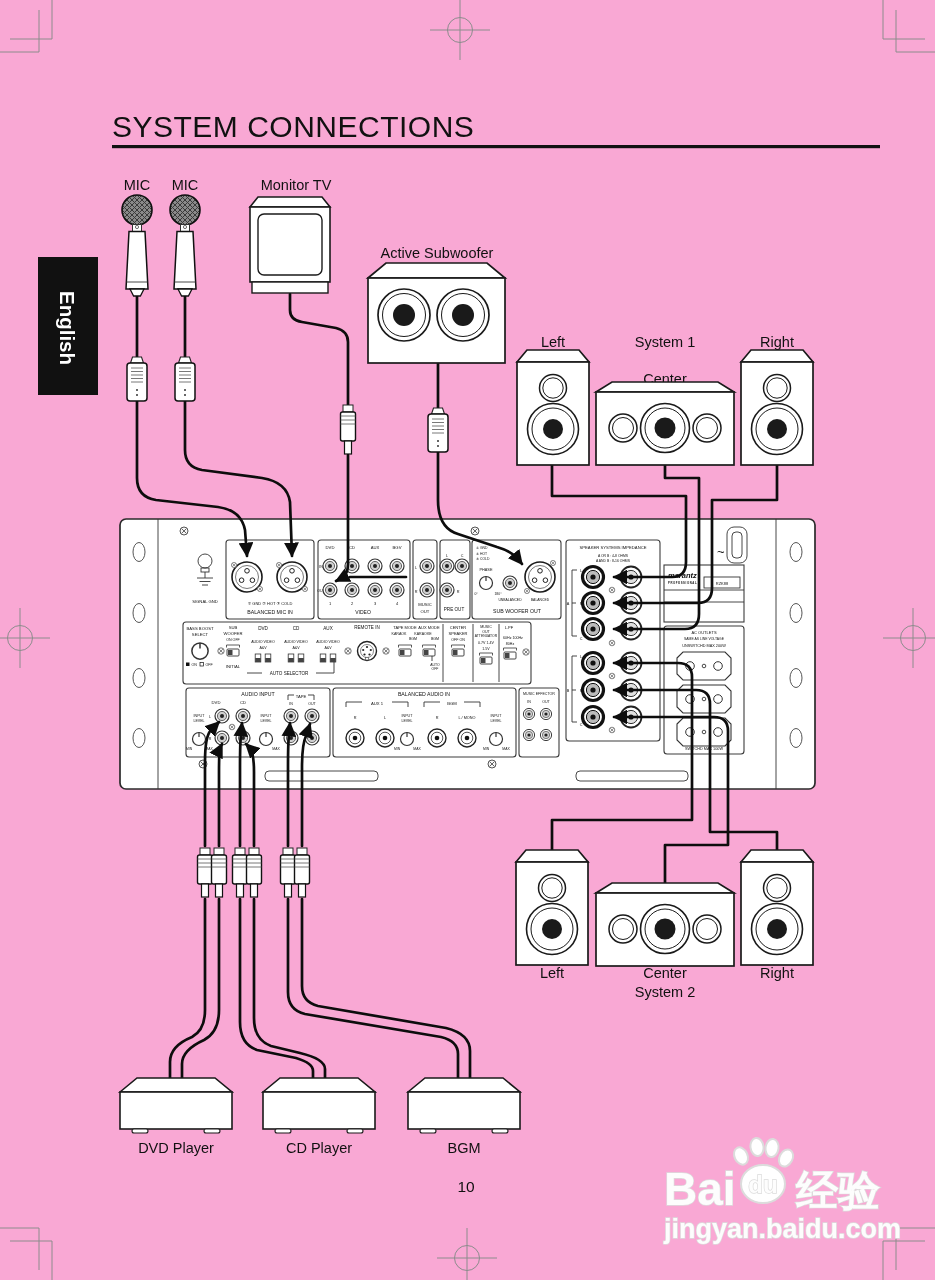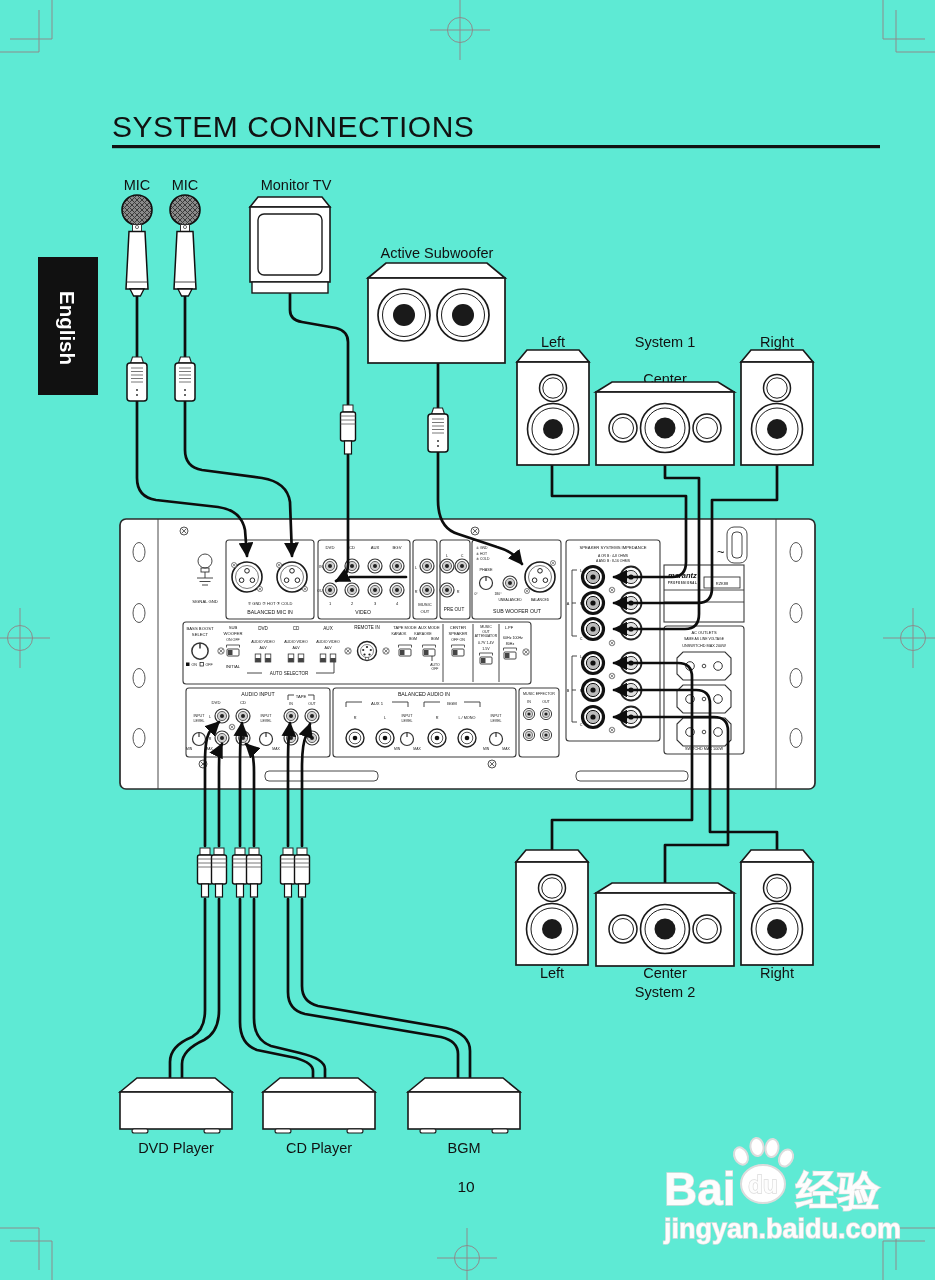--- a/index.html
+++ b/index.html
@@ -1,16 +1,16 @@
 <!DOCTYPE html>
 <html><head>
 <meta charset="utf-8">
 <style>
   html,body{margin:0;padding:0;background:#fff}
-  .page{position:relative;width:935px;height:1280px;background:#5eead4;overflow:hidden}
+  .page{position:relative;width:935px;height:1280px;background:#f9a8d4;overflow:hidden}
   svg{position:absolute;inset:0}
   text{font-family:"Liberation Sans","DejaVu Sans",sans-serif;fill:#111}
   .m{text-anchor:middle}
   .ttl{font-size:30px;letter-spacing:.5px}
   .big{font-size:14.5px}
   .pg{font-size:15.5px}
   .f3{font-size:3.4px}.f36{font-size:3.6px}.f38{font-size:3.8px}.f4{font-size:4px}
   .f42{font-size:4.2px}.f46{font-size:4.6px}.f5{font-size:5px}.f52{font-size:5.2px}
   .logo{font-size:7.5px;font-weight:bold;font-style:italic}
   .prof{font-size:2.8px;font-weight:bold;letter-spacing:.6px}

